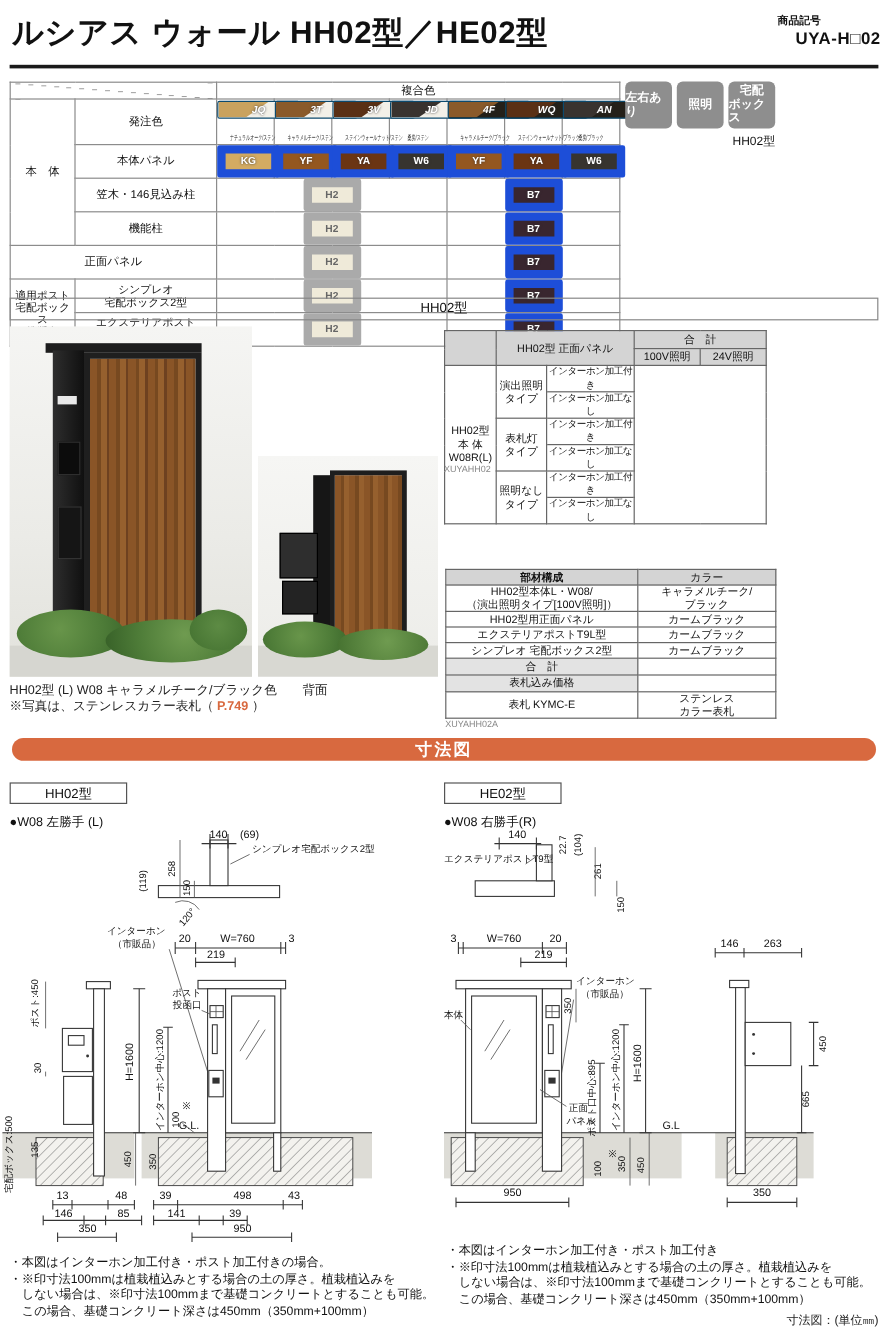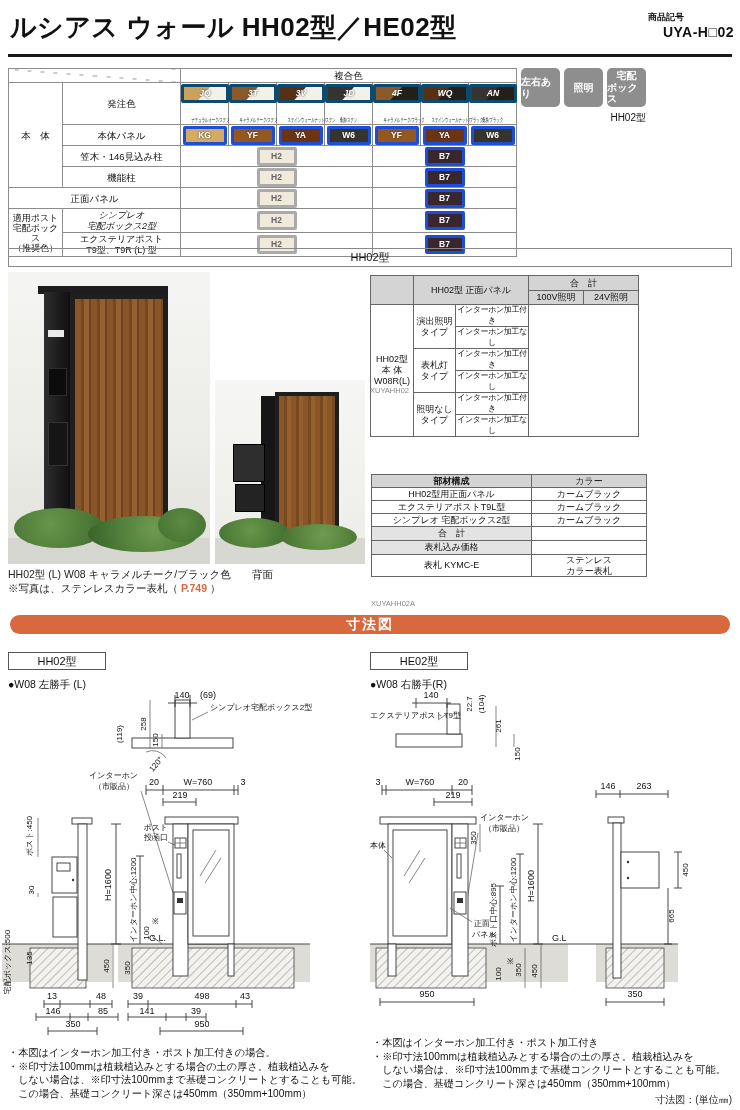--- a/index.html
+++ b/index.html
@@ -7,27 +7,27 @@
   .abs{position:absolute;}
   
   .title{font-size:26px;font-weight:bold;letter-spacing:0.5px;}
   .pcode-label{font-size:9px;font-weight:bold;}
   .pcode{font-size:14px;font-weight:bold;letter-spacing:0.5px;text-align:right;}
   .rule{background:#1a1a1a;}
   
   table.ct{border-collapse:collapse;table-layout:fixed;width:508px;font-size:9.5px;}
   .ct td{border:1px solid #8c8c8c;text-align:center;vertical-align:middle;padding:0;line-height:11px;}
   .ct .diag{background:linear-gradient(to right top,#fff 49.4%,#9a9a9a 49.4%,#9a9a9a 50.6%,#fff 50.6%);}
-  .sw{position:relative;width:42px;height:13px;margin:1px auto 13px;border:3px solid #0c4a6e;border-radius:2px;overflow:hidden;}
+  .sw{position:relative;width:42px;height:13px;margin:1px auto 13px;border:1px solid #0c4a6e;border-radius:2px;overflow:hidden;padding-left:25px;}
   .sw.light{background:#f3f0e8;}
   .sw.dark{background:#242019;}
   .sw .half{position:absolute;left:0;top:0;right:0;bottom:0;clip-path:polygon(0 0,62% 0,34% 100%,0 100%);}
   .swcode{position:absolute;left:0;top:0;width:100%;font-size:8.5px;line-height:13px;color:#fff;font-weight:bold;font-style:italic;text-shadow:0 0 2px #333;}
   .swname{font-size:6px;white-space:nowrap;transform:scaleX(0.55);transform-origin:center;color:#222;line-height:8px;}
-  .sw1{position:relative;width:38px;height:13px;margin:0 auto;border:3px solid #1d4ed8;border-radius:2px;font-size:8.5px;line-height:13px;color:#fff;font-weight:bold;text-shadow:0 0 2px #333;}
+  .sw1{position:relative;width:38px;height:13px;margin:0 auto;border:7px solid #1d4ed8;border-radius:2px;font-size:8.5px;line-height:13px;color:#fff;font-weight:bold;text-shadow:0 0 2px #333;}
   .swh2{width:34px;color:#666;text-shadow:none;border-color:#aaa;}
   .swb7{width:34px;}
   
   .badge{width:39px;height:39px;background:#8e8e8e;border-radius:5px;color:#fff;display:flex;flex-direction:column;align-items:center;justify-content:center;font-size:10px;font-weight:bold;line-height:11.5px;}
   
   .secbar{border:1px solid #888;height:17px;line-height:17px;text-align:center;font-size:11px;font-weight:500;}
   .dimbar{height:19px;border-radius:14px;color:#fff;font-weight:bold;font-size:14px;display:flex;align-items:center;justify-content:center;letter-spacing:2px;}
   .modelbox{border:1.5px solid #555;width:96px;height:16px;display:flex;align-items:center;justify-content:center;font-size:11px;}
   .variant{font-size:10.5px;}
   
@@ -185,21 +185,21 @@
     <td colspan="3">
           <div class="sw1 swb7" style="background: rgb(57, 38, 47);"><span>B7</span></div>
         </td>
   </tr>
   <tr style="height:24px;">
     <td rowspan="2" style="font-size:9px;line-height:10px;">
       <div>適用ポスト</div>
           <div>宅配ボックス</div>
           <div>（推奨色）</div>
     </td>
-    <td style="font-size:9px;line-height:10.5px;font-style:italic;">
+    <td style="font-size:9px;line-height:10.5px;">
       <div>シンプレオ</div>
           <div>宅配ボックス2型</div>
     </td>
     <td colspan="4">
           <div class="sw1 swh2" style="background: rgb(239, 234, 217);"><span>H2</span></div>
         </td>
     <td colspan="3">
           <div class="sw1 swb7" style="background: rgb(57, 38, 47);"><span>B7</span></div>
         </td>
   </tr>
@@ -317,20 +317,30 @@
 
 <table class="tt abs" style="left:371px;top:474px;width:275px;">
   <colgroup>
       <col style="width:160px">
       <col style="width:115px">
     </colgroup>
   <tbody>
       <tr style="height:13px;">
     <td class="hd" style="font-weight:bold;">部材構成</td>
     <td class="hd">カラー</td>
+  </tr>
+  <tr style="height:22px;">
+    <td>
+          <div>HH02型本体L・W08/</div>
+          <div>（演出照明タイプ[100V照明]）</div>
+        </td>
+    <td>
+          <div>キャラメルチーク/</div>
+          <div>ブラック</div>
+        </td>
   </tr>
   <tr style="height:13px;">
     <td>HH02型用正面パネル</td>
     <td>カームブラック</td>
   </tr>
   <tr style="height:13px;">
     <td>エクステリアポストT9L型</td>
     <td>カームブラック</td>
   </tr>
   <tr style="height:13px;">

